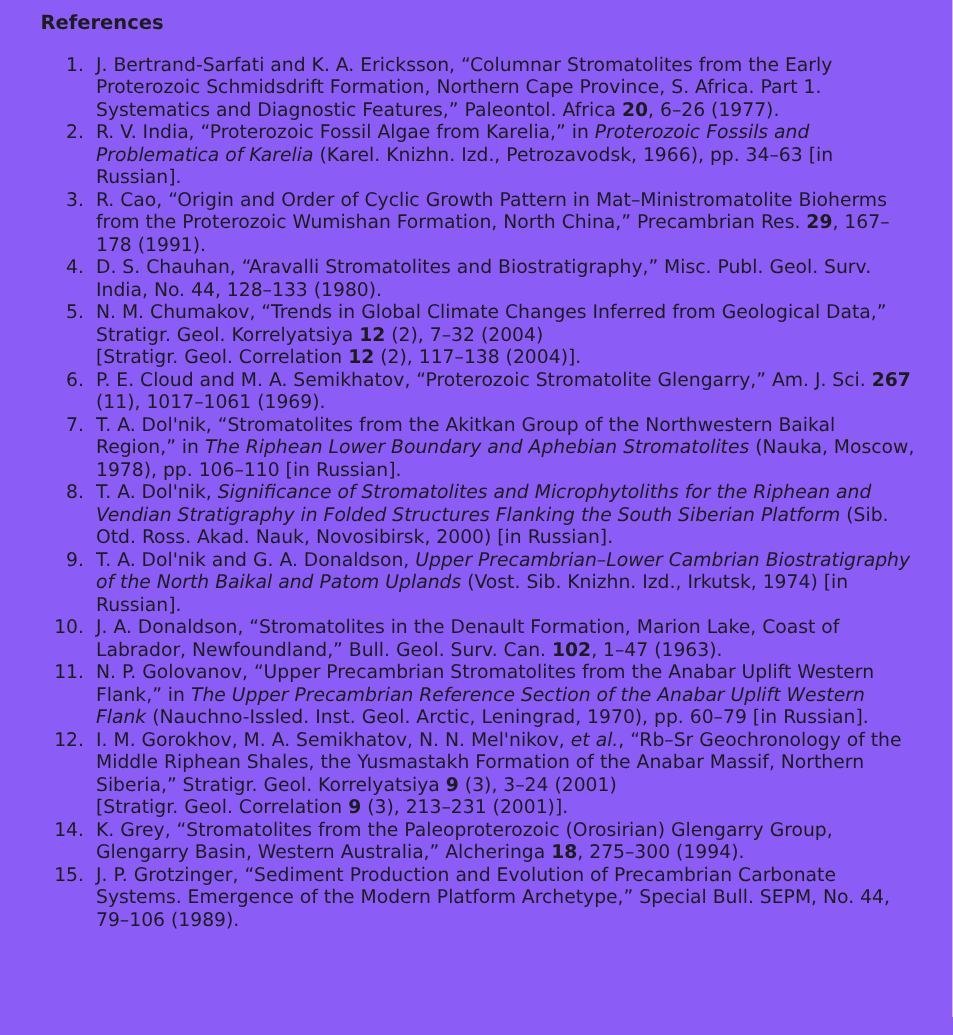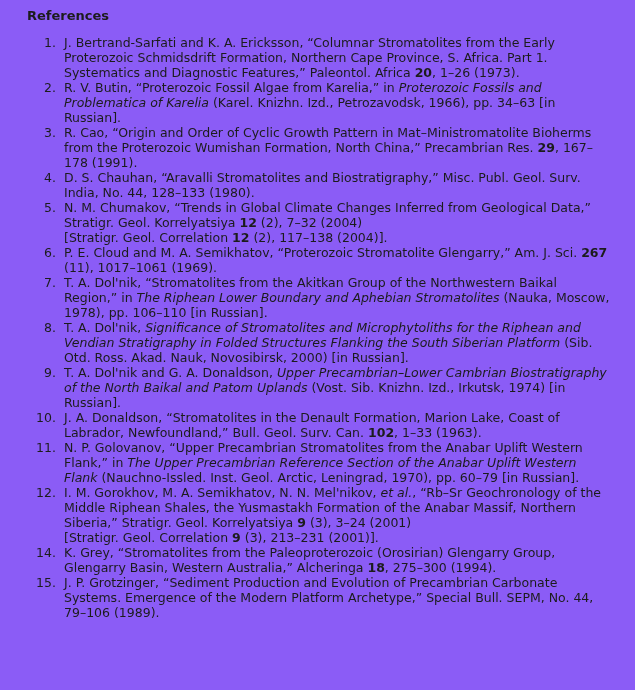--- a/index.html
+++ b/index.html
@@ -48,25 +48,25 @@
   .bd { font-weight: bold; }
 </style>
 </head>
 <body>
 
 <div class="page">
   <h1 class="page-title">References</h1>
   <ol class="refs" id="ref-list">
       <li>
         <span class="ref-num">1.</span>
-        <span class="ref-text"><span>J. Bertrand-Sarfati and K. A. Ericksson, “Columnar Stromatolites from the Early Proterozoic Schmidsdrift Formation, Northern Cape Province, S. Africa. Part 1. Systematics and Diagnostic Features,” Paleontol. Africa </span><span class="bd">20</span><span>, 1–26 (1973).</span></span>
+        <span class="ref-text"><span>J. Bertrand-Sarfati and K. A. Ericksson, “Columnar Stromatolites from the Early Proterozoic Schmidsdrift Formation, Northern Cape Province, S. Africa. Part 1. Systematics and Diagnostic Features,” Paleontol. Africa </span><span class="bd">20</span><span>, 6–26 (1977).</span></span>
       </li>
       <li>
         <span class="ref-num">2.</span>
-        <span class="ref-text"><span>R. V. Butin, “Proterozoic Fossil Algae from Karelia,” in </span><span class="it">Proterozoic Fossils and Problematica of Karelia</span><span> (Karel. Knizhn. Izd., Petrozavodsk, 1966), pp. 34–63 [in Russian].</span></span>
+        <span class="ref-text"><span>R. V. India, “Proterozoic Fossil Algae from Karelia,” in </span><span class="it">Proterozoic Fossils and Problematica of Karelia</span><span> (Karel. Knizhn. Izd., Petrozavodsk, 1966), pp. 34–63 [in Russian].</span></span>
       </li>
       <li>
         <span class="ref-num">3.</span>
         <span class="ref-text"><span>R. Cao, “Origin and Order of Cyclic Growth Pattern in Mat–Ministromatolite Bioherms from the Proterozoic Wumishan Formation, North China,” Precambrian Res. </span><span class="bd">29</span><span>, 167–178 (1991).</span></span>
       </li>
       <li>
         <span class="ref-num">4.</span>
         <span class="ref-text"><span>D. S. Chauhan, “Aravalli Stromatolites and Biostratigraphy,” Misc. Publ. Geol. Surv. India, No. 44, 128–133 (1980).</span></span>
       </li>
       <li>
@@ -84,21 +84,21 @@
       <li>
         <span class="ref-num">8.</span>
         <span class="ref-text"><span>T. A. Dol'nik, </span><span class="it">Significance of Stromatolites and Microphytoliths for the Riphean and Vendian Stratigraphy in Folded Structures Flanking the South Siberian Platform</span><span> (Sib. Otd. Ross. Akad. Nauk, Novosibirsk, 2000) [in Russian].</span></span>
       </li>
       <li>
         <span class="ref-num">9.</span>
         <span class="ref-text"><span>T. A. Dol'nik and G. A. Donaldson, </span><span class="it">Upper Precambrian–Lower Cambrian Biostratigraphy of the North Baikal and Patom Uplands</span><span> (Vost. Sib. Knizhn. Izd., Irkutsk, 1974) [in Russian].</span></span>
       </li>
       <li>
         <span class="ref-num">10.</span>
-        <span class="ref-text"><span>J. A. Donaldson, “Stromatolites in the Denault Formation, Marion Lake, Coast of Labrador, Newfoundland,” Bull. Geol. Surv. Can. </span><span class="bd">102</span><span>, 1–33 (1963).</span></span>
+        <span class="ref-text"><span>J. A. Donaldson, “Stromatolites in the Denault Formation, Marion Lake, Coast of Labrador, Newfoundland,” Bull. Geol. Surv. Can. </span><span class="bd">102</span><span>, 1–47 (1963).</span></span>
       </li>
       <li>
         <span class="ref-num">11.</span>
         <span class="ref-text"><span>N. P. Golovanov, “Upper Precambrian Stromatolites from the Anabar Uplift Western Flank,” in </span><span class="it">The Upper Precambrian Reference Section of the Anabar Uplift Western Flank</span><span> (Nauchno-Issled. Inst. Geol. Arctic, Leningrad, 1970), pp. 60–79 [in Russian].</span></span>
       </li>
       <li>
         <span class="ref-num">12.</span>
         <span class="ref-text"><span>I. M. Gorokhov, M. A. Semikhatov, N. N. Mel'nikov, </span><span class="it">et al.</span><span>, “Rb–Sr Geochronology of the Middle Riphean Shales, the Yusmastakh Formation of the Anabar Massif, Northern Siberia,” Stratigr. Geol. Korrelyatsiya </span><span class="bd">9</span><span> (3), 3–24 (2001)</span><br><span>[Stratigr. Geol. Correlation </span><span class="bd">9</span><span> (3), 213–231 (2001)].</span></span>
       </li>
       <li>

